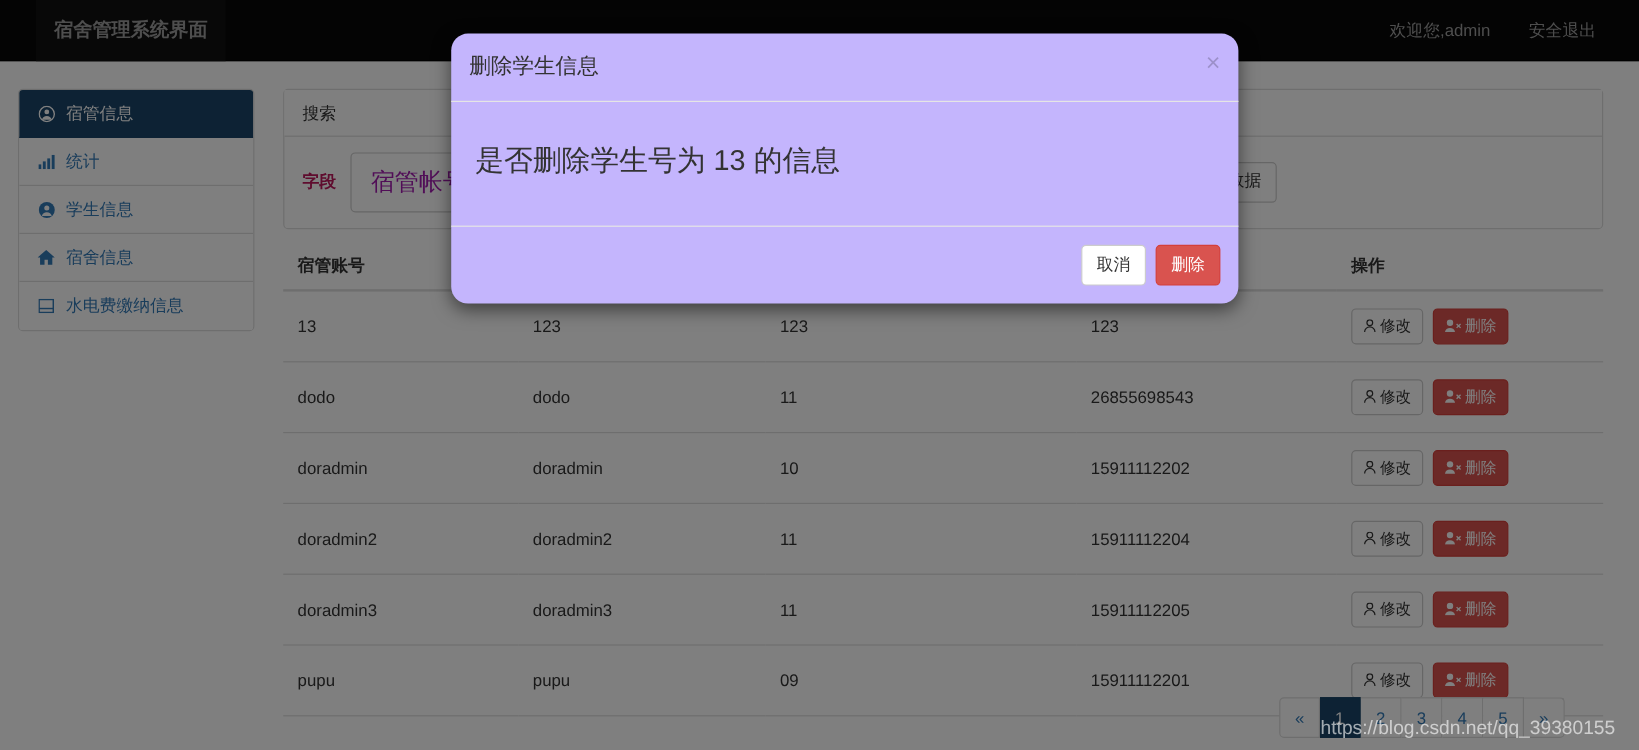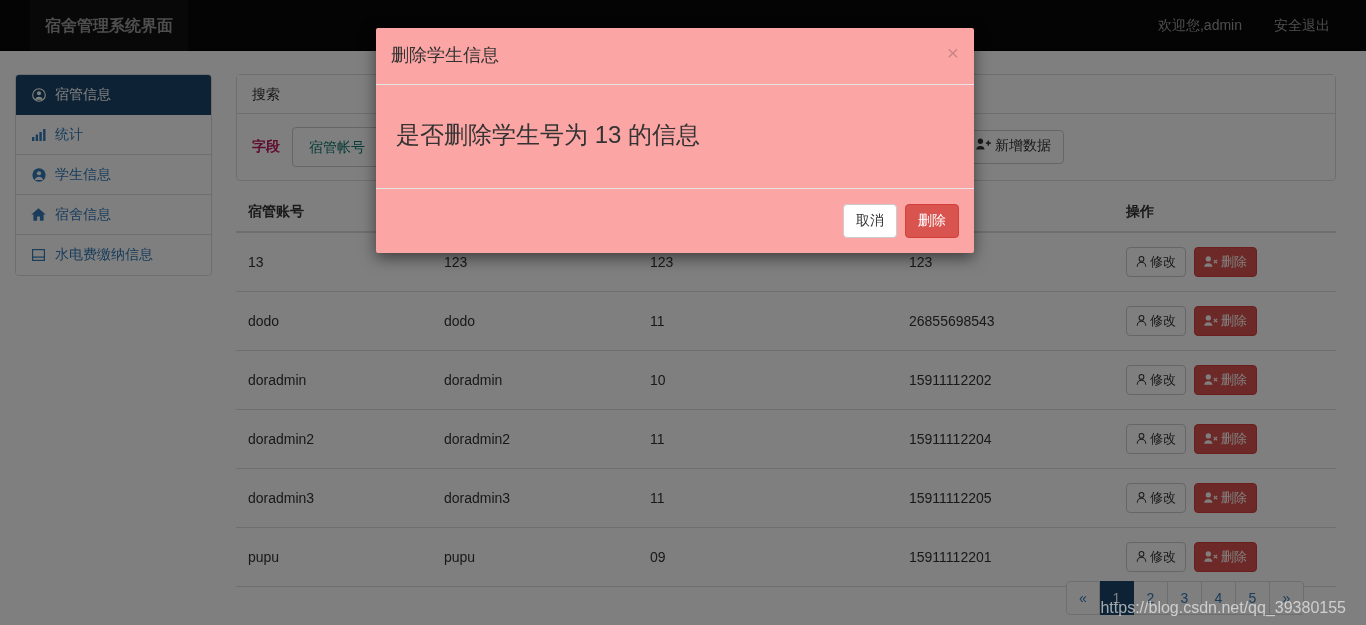--- a/index.html
+++ b/index.html
@@ -133,27 +133,27 @@
     align-items: center;
     gap: 10px;
   }
   .form-label {
     font-size: 14px;
     color: #be185d;
     font-weight: bold;
     margin-right: 2px;
   }
   .form-sel, .form-inp {
-    height: 40px;
+    height: 50px;
     box-sizing: border-box;
     border: 1px solid #cccccc;
     border-radius: 4px;
     padding: 6px 12px;
-    font-size: 14px;
-    color: #0f766e;
+    font-size: 20px;
+    color: #a21caf;
     background: #fff;
     font-family: inherit;
     outline: none;
   }
   .form-sel { width: 120px; }
   .form-inp { width: 330px; }
   .btn {
     height: 34px;
     box-sizing: border-box;
     padding: 6px 12px;
@@ -263,23 +263,23 @@
   .backdrop {
     position: absolute;
     inset: 0;
     background: #000000;
     opacity: .5;
   }
   .modal {
     position: absolute;
     left: 376px;
     top: 28px;
-    width: 598px;
-    background: #fca5a5;
-    border-radius: 2px;
+    width: 656px;
+    background: #c4b5fd;
+    border-radius: 14px;
     box-shadow: 0 5px 15px rgba(0,0,0,.5);
     box-sizing: border-box;
   }
   .modal-head {
     position: relative;
     padding: 15px;
     border-bottom: 1px solid #e5e5e5;
   }
   .modal-title {
     font-size: 18px;

